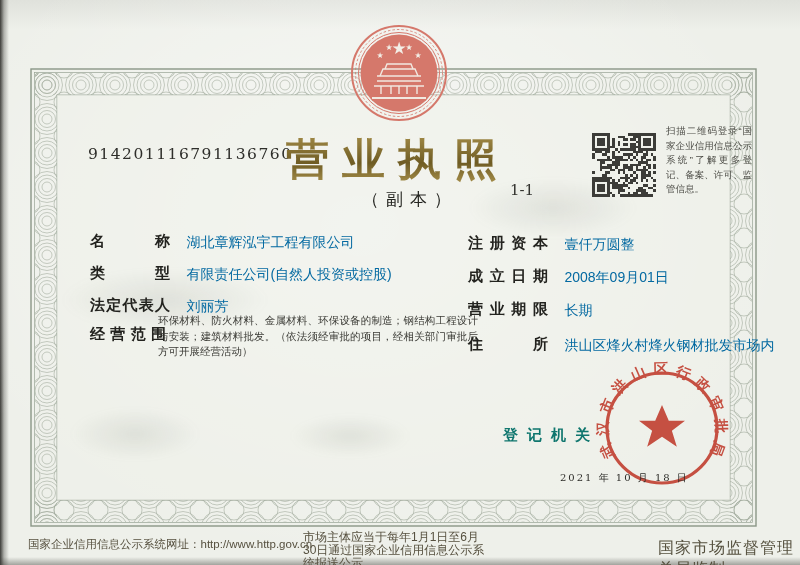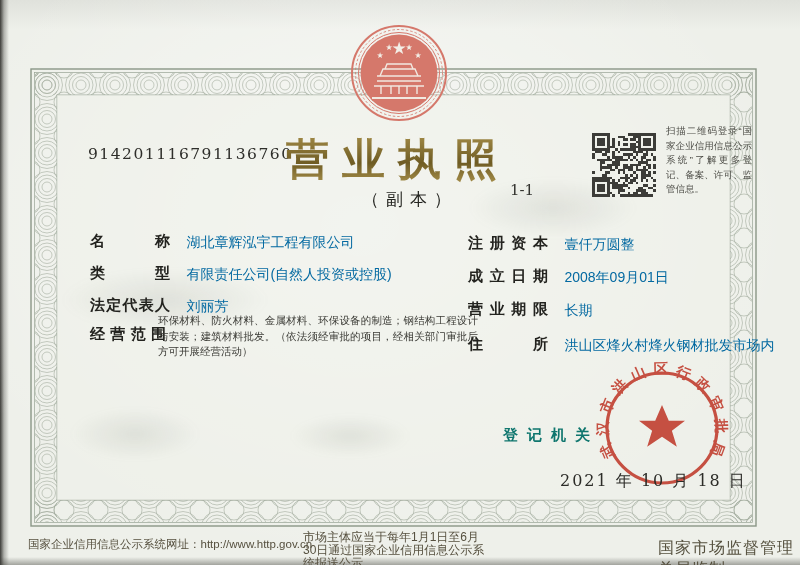--- a/index.html
+++ b/index.html
@@ -46,21 +46,21 @@
     font-weight:bold;font-size:15px;color:#23231f;vertical-align:top;}
   .flabel.w80{width:80px;}
   .flabel.w76{width:76px;}
   .fvalue{display:inline-block;margin-left:12px;font-size:14px;color:#0369a1;vertical-align:top;padding-top:2px;}
   .scope-label{left:90px;top:325px;}
   .scope-value{left:158px;top:313px;width:320px;font-size:10.5px;line-height:15.5px;
     color:#3a3a35;white-space:normal;text-align:justify;}
   
   .registrar{left:503px;top:426px;font-weight:bold;font-size:15px;letter-spacing:9px;color:#0f766e;}
   #seal{left:594px;top:360px;opacity:.88;}
-  .date-line{left:560px;top:471px;font-size:16px;color:#2c2c28;letter-spacing:2px;
+  .date-line{left:560px;top:471px;font-size:10px;color:#2c2c28;letter-spacing:2px;
     font-family:"DejaVu Serif","Liberation Serif",serif;}
   
   .footer-left{left:28px;top:537px;font-size:11.5px;color:#56503f;}
   .footer-mid{left:303px;top:531px;width:182px;font-size:12px;line-height:13px;color:#56503f;}
   .footer-right{left:658px;top:538px;font-size:16px;color:#55503e;letter-spacing:1px;}
 </style>
 </head>
 <body>
 
 <svg id="border-svg" class="abs" width="727" height="459" viewBox="0 0 727 459">

